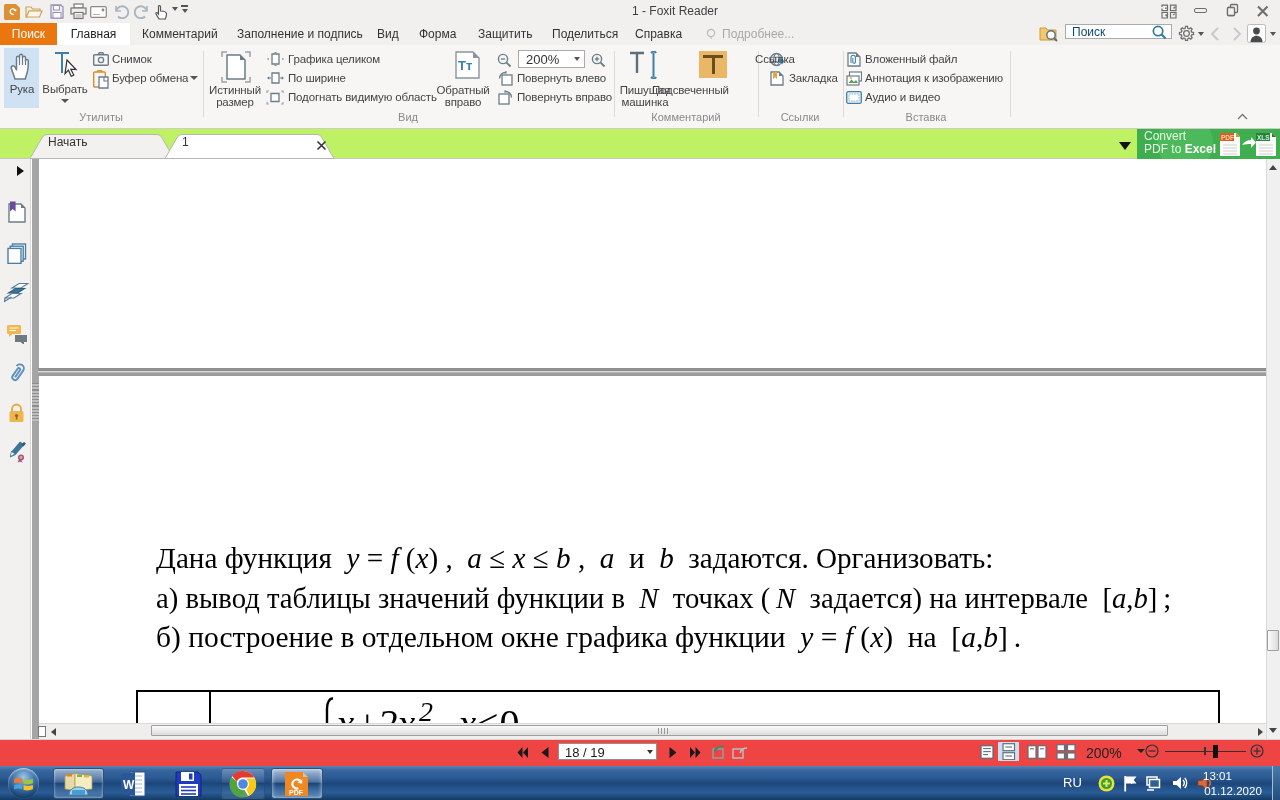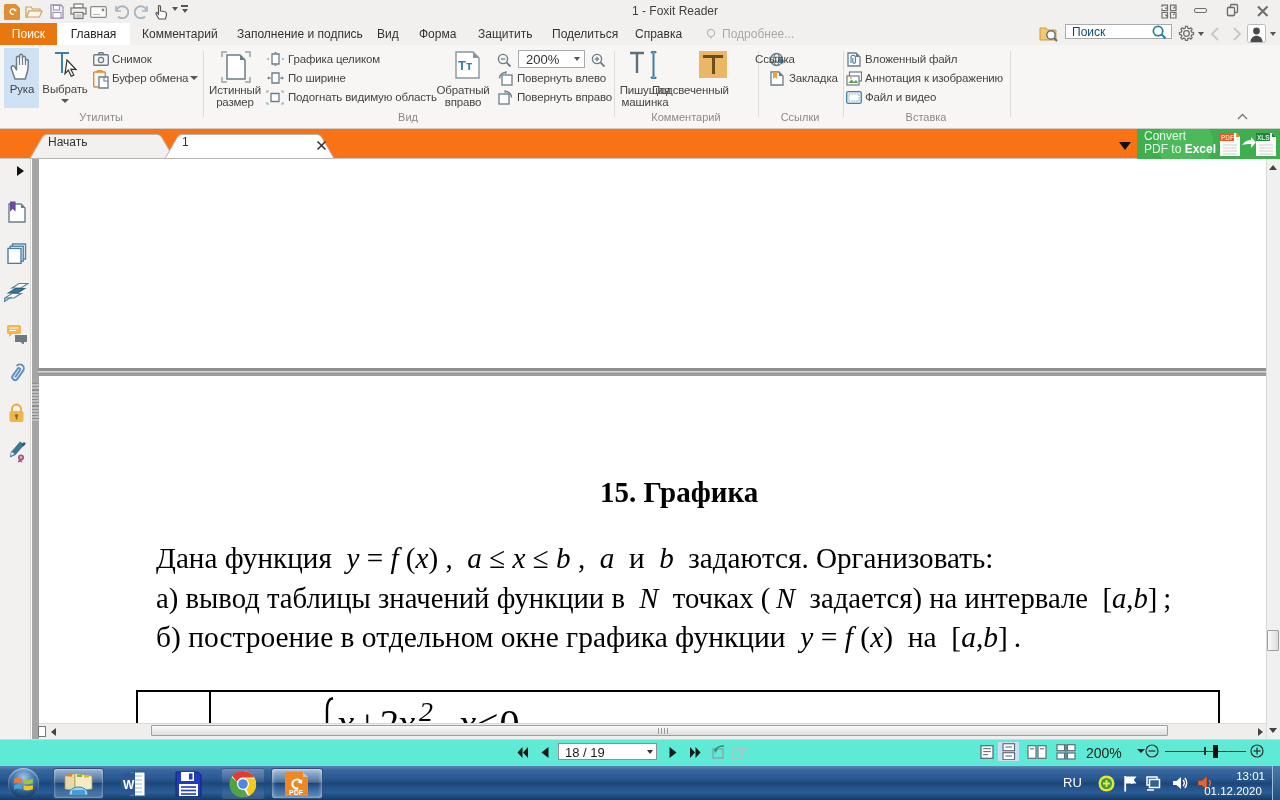--- a/index.html
+++ b/index.html
@@ -19,36 +19,36 @@
 #hometab { position:absolute; left:57px; top:0; width:73px; height:22px; background:#fff; color:#222; font-size:12px; line-height:22px; text-align:center; }
 
 
 #ribbon { position:absolute; left:0; top:45px; width:1280px; height:84px; background:#f7f6f4; border-bottom:1px solid #cfcdca; }
 .gsep { position:absolute; top:6px; width:1px; height:66px; background:#dddbd8; }
 .glabel { position:absolute; top:66px; font-size:11px; color:#8a8a8a; text-align:center; }
 .rbtxt { position:absolute; font-size:11.5px; color:#444; white-space:nowrap; letter-spacing:-0.15px; }
 .ctr { text-align:center; }
 
 
-#doctabs { position:absolute; left:0; top:129px; width:1280px; height:30px; background:#f97316; border-bottom:1px solid #c8c6c3; }
+#doctabs { position:absolute; left:0; top:129px; width:1280px; height:30px; background:#bef264; border-bottom:1px solid #c8c6c3; }
 .dtab { position:absolute; top:4px; height:26px; font-size:12px; color:#333; }
 
 
 #docarea { position:absolute; left:0; top:159px; width:1280px; height:580px; background:#fff; overflow:hidden; }
 #sidebar { position:absolute; left:0; top:0; width:31px; height:580px; background:#f2f1ef; border-right:1px solid #d8d6d3; }
 #graystrip { position:absolute; left:32px; top:0; width:6.5px; height:580px; background:#a5a5a5; }
 #vscroll { position:absolute; left:1266px; top:0; width:14px; height:580px; background:#f0f0f0; border-left:1px solid #d9d9d9; }
 #hscroll { position:absolute; left:39px; top:564px; width:1227px; height:16px; background:#efeeed; border-top:1px solid #d9d9d9; }
 #pagesep { position:absolute; left:38px; top:209px; width:1228px; height:8px; background:linear-gradient(180deg,#8f8f8f 0%,#8f8f8f 32%,#d8d8d8 40%,#d8d8d8 52%,#9c9c9c 60%,#9c9c9c 100%); }
 
 .serif { font-family:"Liberation Serif", serif; color:#000; }
 .fx { top:544.5px; font-size:40px; font-style:italic; line-height:1; }
 
 
-#statusbar { position:absolute; left:0; top:739px; width:1280px; height:27px; background:#5eead4; border-top:1px solid #d7d5d2; }
+#statusbar { position:absolute; left:0; top:739px; width:1280px; height:27px; background:#ef4444; border-top:1px solid #d7d5d2; }
 
 
 #taskbar { position:absolute; left:0; top:766px; width:1280px; height:34px;
   background:linear-gradient(180deg,#5c85b2 0%,#38669f 12%,#2b5a94 35%,#1c4679 52%,#24528a 62%,#2a5c95 78%,#143a63 100%); }
 </style>
 </head>
 <body>
 <div id="app">
   <div id="titlebar">
     <div id="titletext">1 - Foxit Reader</div>
@@ -307,21 +307,21 @@
         <rect x="1" y="5" width="12" height="9" fill="#fff" stroke="#6b7d88" stroke-width="1.2"></rect>
         <path d="M2.5 12 l3-3.5 2.5 2.5 2-2 2 3 z" fill="#5a9e58"></path>
         <circle cx="5" cy="7" r="1" fill="#e8a33d"></circle>
       </svg>
     <div class="rbtxt" style="left:865px;top:27px">Аннотация к изображению</div>
 
     <svg class="abs" style="left:846px;top:46px" width="16" height="13" viewBox="0 0 16 13">
         <rect x="0.7" y="0.7" width="14.6" height="11.6" rx="1.5" fill="#eaf2f7" stroke="#3e7fa6" stroke-width="1.3"></rect>
         <rect x="3" y="3" width="10" height="7" fill="#fff" stroke="#8fb3c9" stroke-width="1" stroke-dasharray="1.6 1"></rect>
       </svg>
-    <div class="rbtxt" style="left:865px;top:46px">Файл и видео</div>
+    <div class="rbtxt" style="left:865px;top:46px">Аудио и видео</div>
 
     <svg class="abs" style="left:1237px;top:68px" width="11" height="7" viewBox="0 0 11 7">
         <path d="M1 6 L5.5 1.5 L10 6" fill="none" stroke="#777" stroke-width="1.4"></path>
       </svg>
   </div>
   <div id="doctabs">
     <svg class="abs" style="left:0;top:0" width="1280" height="30" viewBox="0 0 1280 30">
       <path d="M30 29.5 L42.5 8 Q44 5.5 47 5.5 L157 5.5 Q160 5.5 161.5 8 L174 29.5 Z" fill="#f2f1ef" stroke="#b8b6b3" stroke-width="1"></path>
       <path d="M165 29.5 L177.5 8 Q179 5.5 182 5.5 L317 5.5 Q320 5.5 321.5 8 L334 29.5 Z" fill="#ffffff" stroke="#b8b6b3" stroke-width="1"></path>
       <line x1="0" y1="29.5" x2="30" y2="29.5" stroke="#c8c6c3"></line>
@@ -364,21 +364,20 @@
             <line x1="4" y1="22" x2="18" y2="22"></line>
           </g>
         </svg>
     </div>
   </div>
   <div id="docarea">
     <div id="graystrip"></div>
     <div id="pagesep"></div>
     <div class="abs" style="left:32px;top:224px;width:6.5px;height:38px;background:repeating-linear-gradient(180deg,#8e8e8e 0 1.2px,#bdbdbd 1.2px 3.2px)"></div>
 
-    <div class="serif abs" style="left:600px;top:317px;font-size:29px;font-weight:bold">15. Графика</div>
     <div class="serif abs" id="line1" style="left:156px;top:382px;font-size:30px;transform:scaleX(.972);transform-origin:left top">Дана функция <i>y</i> = <i>f</i> (<i>x</i>) , <i>a</i> ≤ <i>x</i> ≤ <i>b</i> , <i>a</i> и <i>b</i> задаются. Организовать:</div>
     <div class="serif abs" id="line2" style="left:156px;top:422px;font-size:30px;transform:scaleX(.9565);transform-origin:left top">а) вывод таблицы значений функции в <i>N</i> точках ( <i>N</i> задается) на интервале [<i>a</i>,<i>b</i>] ;</div>
     <div class="serif abs" id="line3" style="left:156px;top:461px;font-size:30px;transform:scaleX(.982);transform-origin:left top">б) построение в отдельном окне графика функции <i>y</i> = <i>f</i> (<i>x</i>) на [<i>a</i>,<i>b</i>] .</div>
 
     <div class="abs" style="left:136px;top:531px;width:1084px;height:50px;border-top:2px solid #000;border-left:2px solid #000;border-right:2px solid #000"></div>
     <div class="abs" style="left:209px;top:531px;width:2px;height:50px;background:#000"></div>
     <svg class="abs" style="left:321.5px;top:538px" width="12" height="26" viewBox="0 0 12 26">
         <path d="M11 1.2 C6.5 1.8 5 5 5 12 V26" fill="none" stroke="#000" stroke-width="2.4"></path>
       </svg>
     <div class="serif abs fx" style="left:336.5px">x</div>
@@ -603,17 +602,17 @@
         <path d="M1 14 h7" stroke="#fff" stroke-width="1.5"></path>
       </svg>
     <svg class="abs" style="left:1172px;top:9px" width="16" height="16" viewBox="0 0 16 16">
         <path d="M1 6 h3.5 L9 2 v12 L4.5 10 H1 z" fill="#fff"></path>
         <path d="M11 5 a4.5 4.5 0 0 1 0 6 M12.8 3 a7.5 7.5 0 0 1 0 10" fill="none" stroke="#fff" stroke-width="1.4"></path>
       </svg>
     <svg class="abs" style="left:1196px;top:9px" width="17" height="16" viewBox="0 0 17 16">
         <path d="M2 5.5 h4 L11 1 v14 L6 10.5 H2 z" fill="#d86a3a" stroke="#8a3a1a" stroke-width=".7"></path>
         <path d="M13 5 a4.5 4.5 0 0 1 0 6" fill="none" stroke="#d86a3a" stroke-width="1.6"></path>
       </svg>
-    <div class="abs" style="left:1203px;top:4px;width:62px;text-align:right;font-size:11.5px;color:#fff">13:01</div>
+    <div class="abs" style="left:1203px;top:4px;width:62px;text-align:left;font-size:11.5px;color:#fff">13:01</div>
     <div class="abs" style="left:1198px;top:19px;width:70px;text-align:center;font-size:11.5px;color:#fff">01.12.2020</div>
     <div class="abs" style="left:1272px;top:0;width:8px;height:34px;background:linear-gradient(180deg,#4a7aa8,#234d7d);border-left:1.5px solid #9fc0da"></div>
   </div>
 </div>
 
 </body></html>

